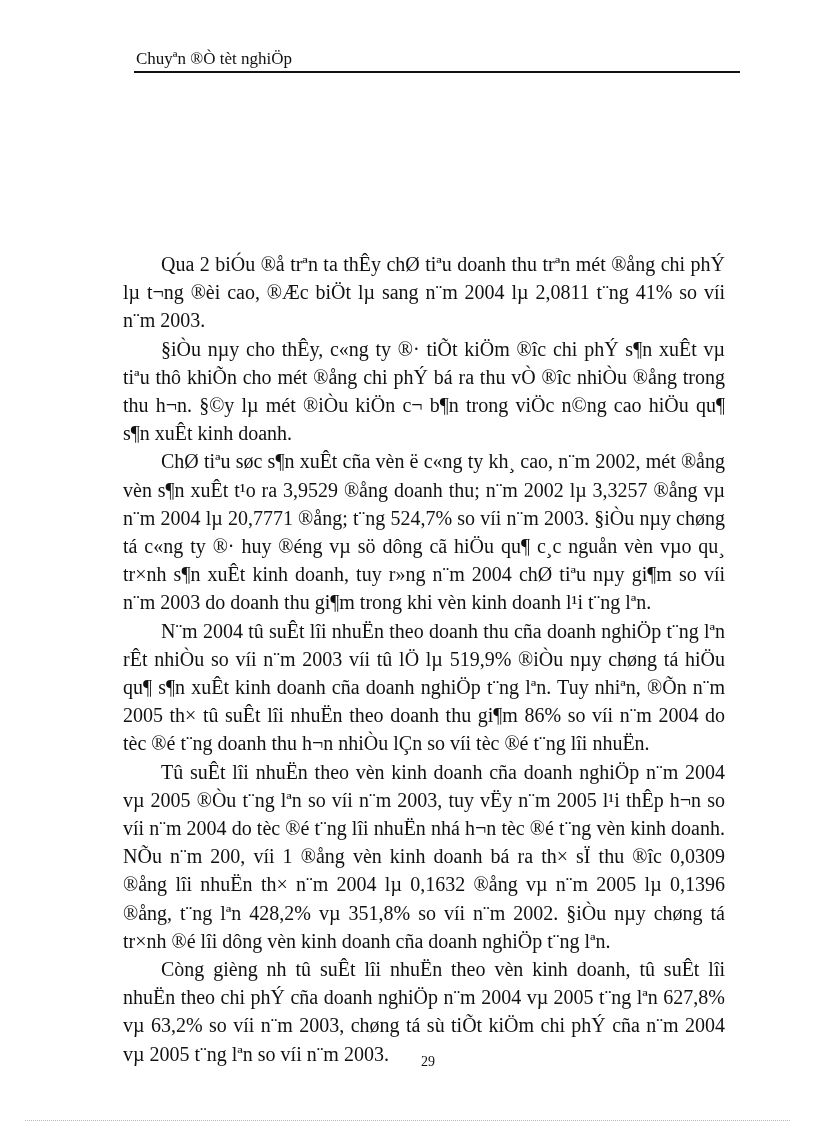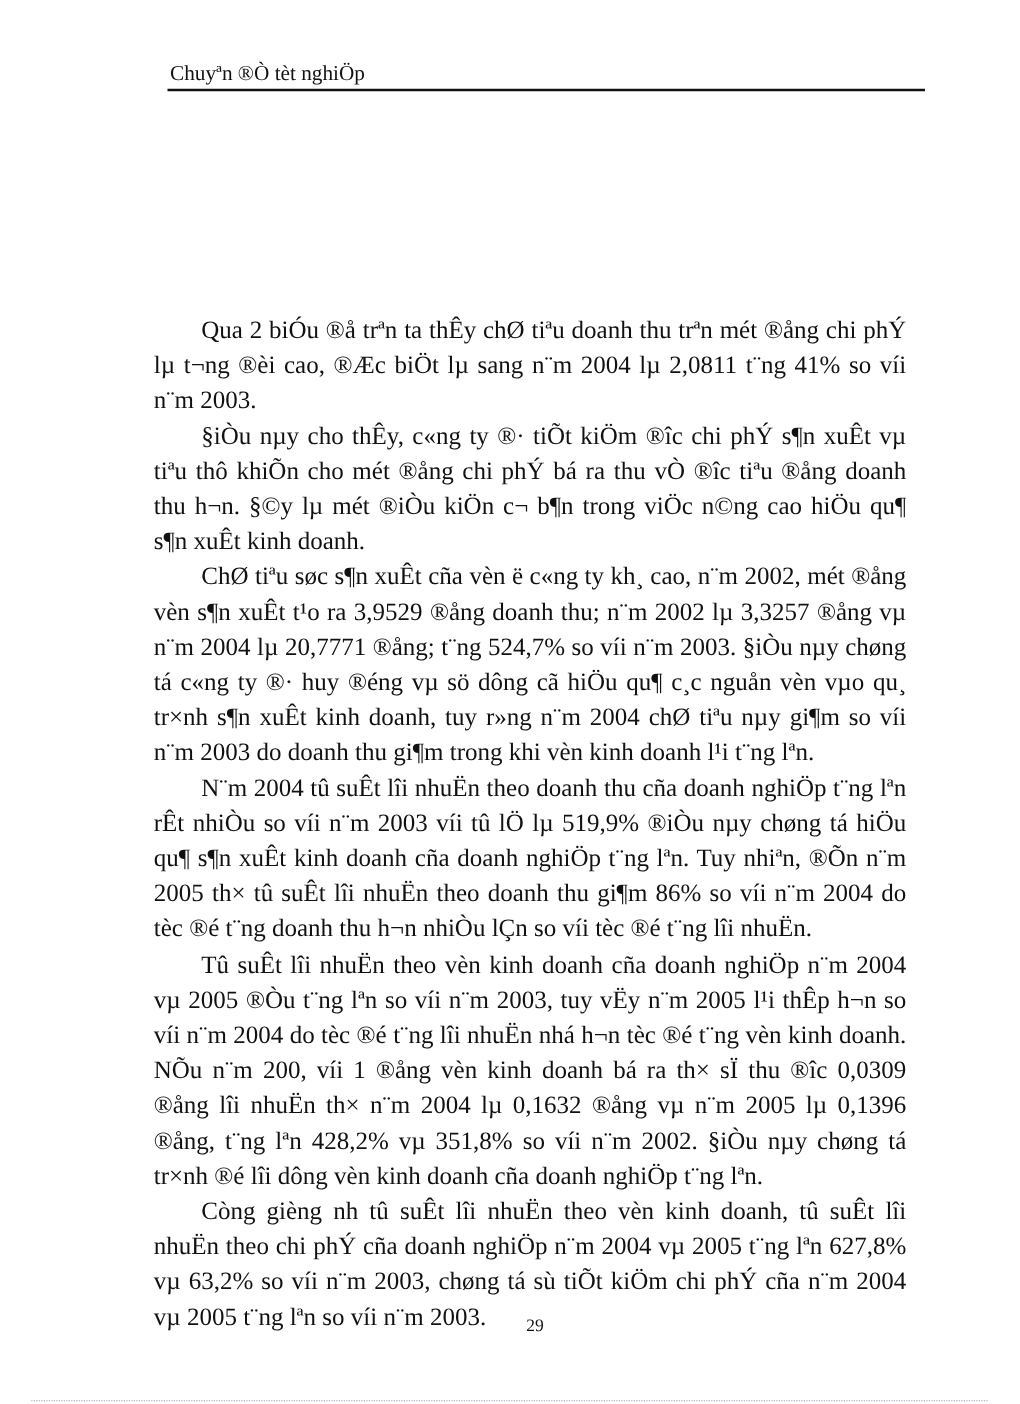--- a/index.html
+++ b/index.html
@@ -33,21 +33,21 @@
 </head>
 <body>
 
 <div class="header">
   <div class="header-title">Chuyªn ®Ò tèt nghiÖp</div>
   <div class="header-rule"></div>
 </div>
 
 <div class="body-text">
   <p>Qua 2 biÓu ®å trªn ta thÊy chØ tiªu doanh thu trªn mét ®ång chi phÝ lµ t¬ng ®èi cao, ®Æc biÖt lµ sang n¨m 2004 lµ 2,0811 t¨ng 41% so víi n¨m 2003.</p>
-  <p>§iÒu nµy cho thÊy, c«ng ty ®· tiÕt kiÖm ®îc chi phÝ s¶n xuÊt vµ tiªu thô khiÕn cho mét ®ång chi phÝ bá ra thu vÒ ®îc tiªu ®ång doanh thu h¬n. §©y lµ mét ®iÒu kiÖn c¬ b¶n trong viÖc n©ng cao hiÖu qu¶ s¶n xuÊt kinh doanh.</p>
+  <p>§iÒu nµy cho thÊy, c«ng ty ®· tiÕt kiÖm ®îc chi phÝ s¶n xuÊt vµ tiªu thô khiÕn cho mét ®ång chi phÝ bá ra thu vÒ ®îc nhiÒu ®ång trong thu h¬n. §©y lµ mét ®iÒu kiÖn c¬ b¶n trong viÖc n©ng cao hiÖu qu¶ s¶n xuÊt kinh doanh.</p>
   <p>ChØ tiªu søc s¶n xuÊt cña vèn ë c«ng ty kh¸ cao, n¨m 2002, mét ®ång vèn s¶n xuÊt t¹o ra 3,9529 ®ång doanh thu; n¨m 2002 lµ 3,3257 ®ång vµ n¨m 2004 lµ 20,7771 ®ång; t¨ng 524,7% so víi n¨m 2003. §iÒu nµy chøng tá c«ng ty ®· huy ®éng vµ sö dông cã hiÖu qu¶ c¸c nguån vèn vµo qu¸ tr×nh s¶n xuÊt kinh doanh, tuy r»ng n¨m 2004 chØ tiªu nµy gi¶m so víi n¨m 2003 do doanh thu gi¶m trong khi vèn kinh doanh l¹i t¨ng lªn.</p>
   <p>N¨m 2004 tû suÊt lîi nhuËn theo doanh thu cña doanh nghiÖp t¨ng lªn rÊt nhiÒu so víi n¨m 2003 víi tû lÖ lµ 519,9% ®iÒu nµy chøng tá hiÖu qu¶ s¶n xuÊt kinh doanh cña doanh nghiÖp t¨ng lªn. Tuy nhiªn, ®Õn n¨m 2005 th× tû suÊt lîi nhuËn theo doanh thu gi¶m 86% so víi n¨m 2004 do tèc ®é t¨ng doanh thu h¬n nhiÒu lÇn so víi tèc ®é t¨ng lîi nhuËn.</p>
   <p>Tû suÊt lîi nhuËn theo vèn kinh doanh cña doanh nghiÖp n¨m 2004 vµ 2005 ®Òu t¨ng lªn so víi n¨m 2003, tuy vËy n¨m 2005 l¹i thÊp h¬n so víi n¨m 2004 do tèc ®é t¨ng lîi nhuËn nhá h¬n tèc ®é t¨ng vèn kinh doanh. NÕu n¨m 200, víi 1 ®ång vèn kinh doanh bá ra th× sÏ thu ®îc 0,0309 ®ång lîi nhuËn th× n¨m 2004 lµ 0,1632 ®ång vµ n¨m 2005 lµ 0,1396 ®ång, t¨ng lªn 428,2% vµ 351,8% so víi n¨m 2002. §iÒu nµy chøng tá tr×nh ®é lîi dông vèn kinh doanh cña doanh nghiÖp t¨ng lªn.</p>
   <p>Còng gièng nh tû suÊt lîi nhuËn theo vèn kinh doanh, tû suÊt lîi nhuËn theo chi phÝ cña doanh nghiÖp n¨m 2004 vµ 2005 t¨ng lªn 627,8% vµ 63,2% so víi n¨m 2003, chøng tá sù tiÕt kiÖm chi phÝ cña n¨m 2004 vµ 2005 t¨ng lªn so víi n¨m 2003.</p>
 </div>
 
 <div class="page-number">29</div>
 
 <div class="page-sep"></div>
 

